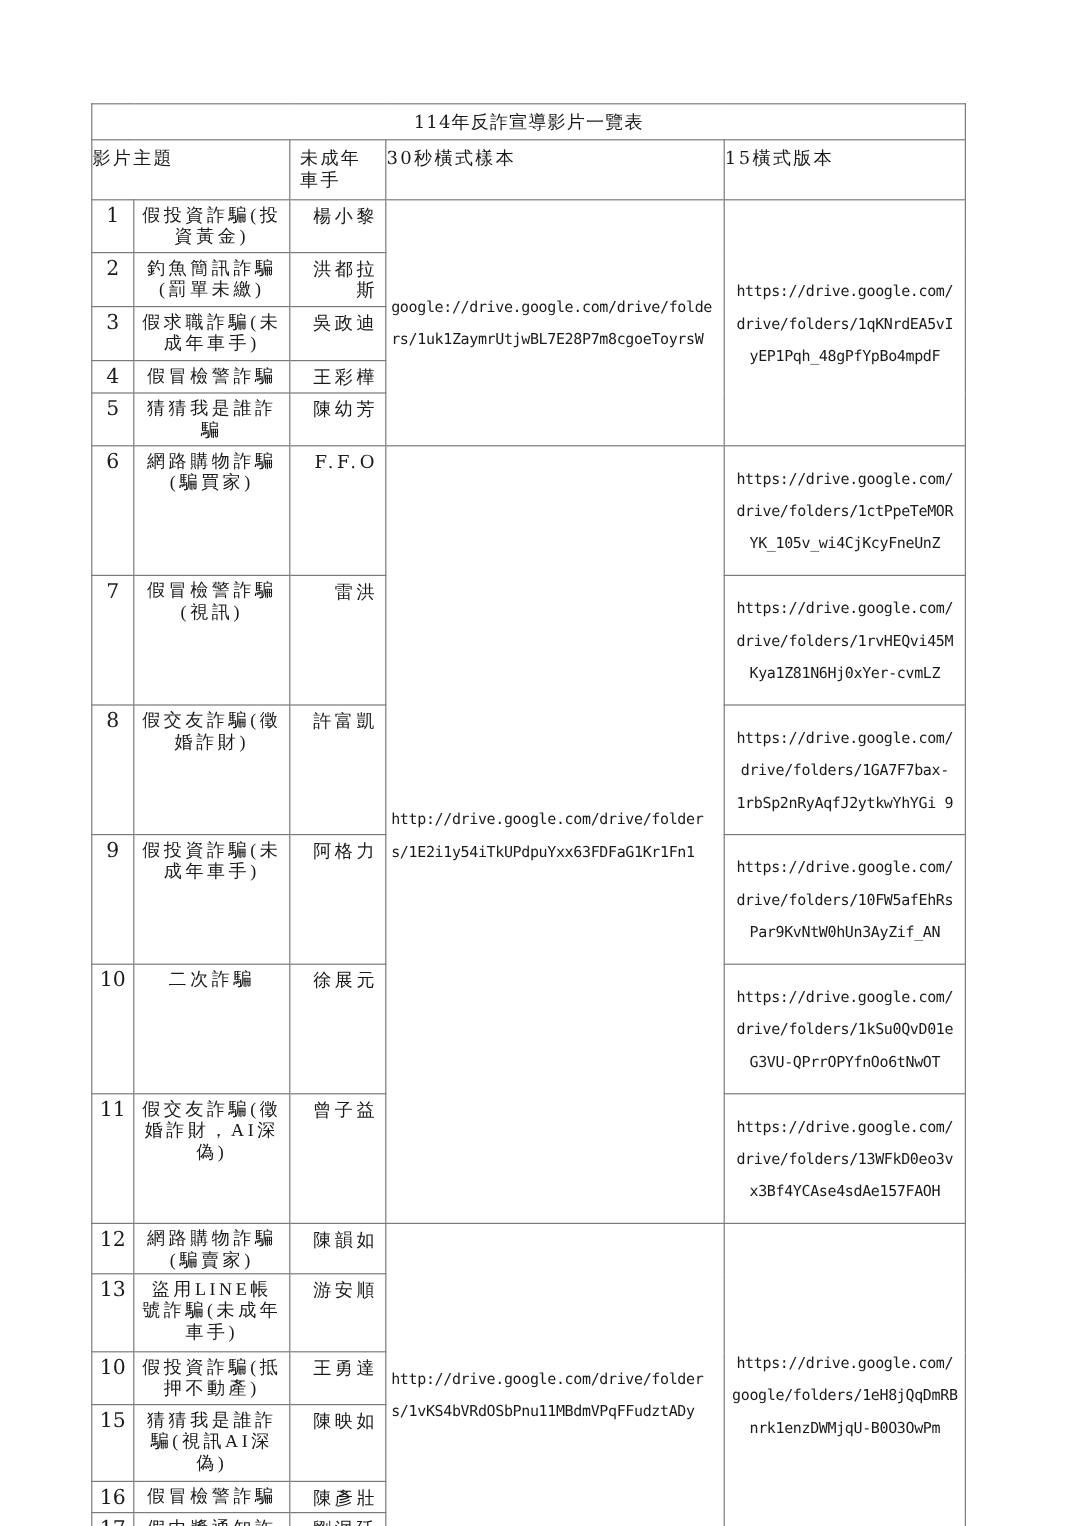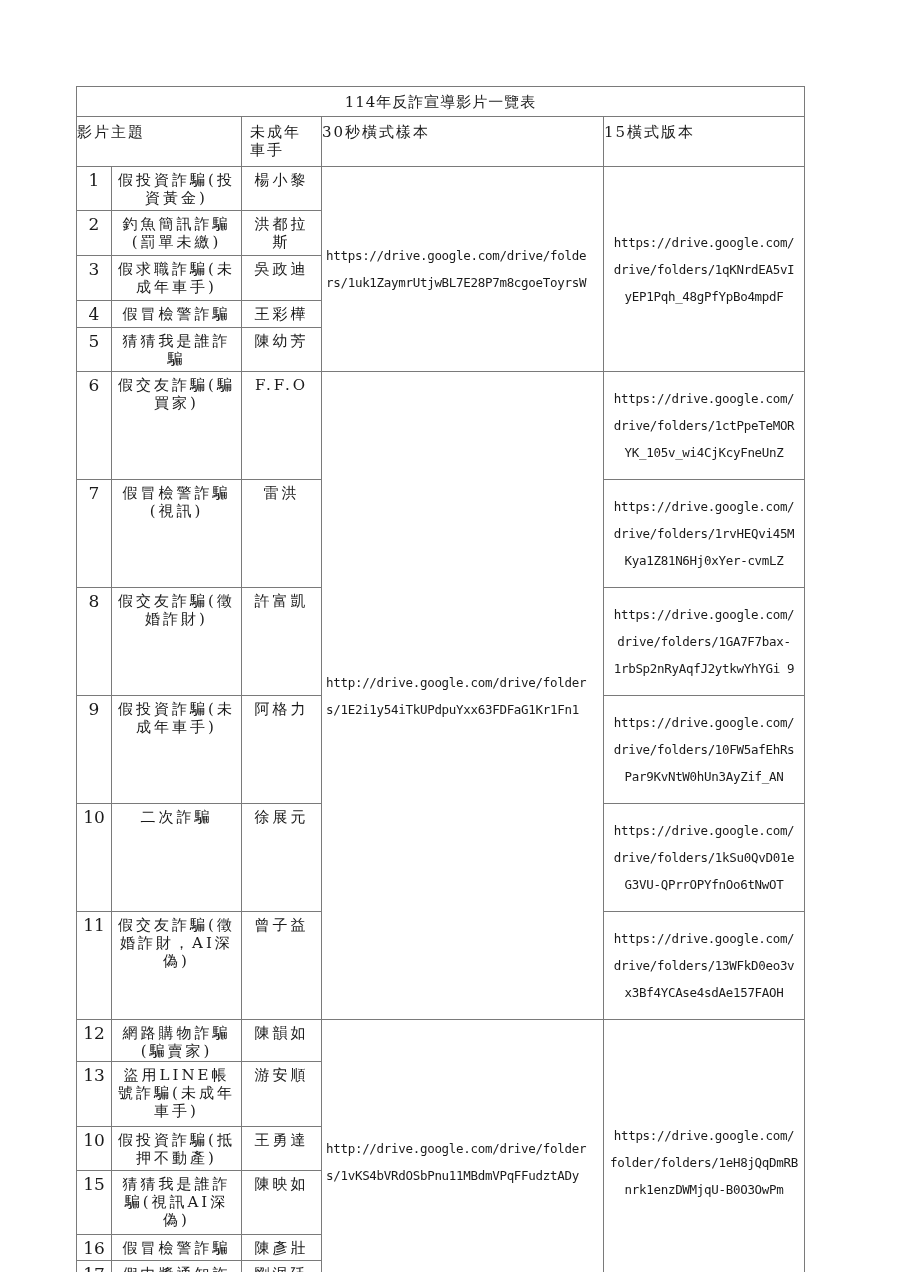--- a/index.html
+++ b/index.html
@@ -18,22 +18,22 @@
       border: 1.5px solid #7a7a7a;
       padding: 0;
       vertical-align: top;
       font-size: 15px;
       line-height: 18px;
     }
     .title-cell { height: 29px; text-align: center; vertical-align: middle !important; font-size: 15px; letter-spacing: 1px; }
     .hdr { text-align: left; padding-top: 6px !important; letter-spacing: 2px; }
     .hdr-name { padding: 6px 8px 0 8px !important; }
     .num { text-align: center; font-size: 17px !important; padding-top: 4px !important; }
-    .topic { text-align: center; padding: 4px 6px 0 6px !important; letter-spacing: 3px; }
-    .person { text-align: center; padding: 4px 6px 0 6px !important; letter-spacing: 3px; }
+    .topic { text-align: center; padding: 4px 6px 0 6px !important; letter-spacing: 3px; font-family: Liberation Serif, serif; }
+    .person { text-align: right; padding: 4px 6px 0 6px !important; letter-spacing: 3px; }
     .link30 {
       vertical-align: middle !important;
       font-family: "DejaVu Sans Mono", "Liberation Mono", monospace;
       font-size: 12.5px !important; line-height: 27px !important;
       padding: 0 4px !important; word-break: break-all; letter-spacing: -0.3px;
     }
     .link15 {
       vertical-align: middle !important; text-align: center;
       font-family: "DejaVu Sans Mono", "Liberation Mono", monospace;
       font-size: 12.5px !important; line-height: 27px !important;
@@ -63,21 +63,21 @@
     <td class="hdr hdr-name">未成年車手</td>
     <td class="hdr">30秒橫式樣本</td>
     <td class="hdr">15橫式版本</td>
   </tr>
 
   <tr style="height:44px">
     <td class="num">1</td>
     <td class="topic">假投資詐騙(投資黃金)</td>
     <td class="person">楊小黎</td>
     <td rowspan="5" class="link30">
-      <span class="link-line">https://drive.google.com/drive/folde</span>
+      <span class="link-line">google://drive.google.com/drive/folde</span>
       <span class="link-line">rs/1uk1ZaymrUtjwBL7E28P7m8cgoeToyrsW</span>
     </td>
     <td rowspan="5" class="link15">
       <span class="link-line">https://drive.google.com/</span>
       <span class="link-line">drive/folders/1qKNrdEA5vI</span>
       <span class="link-line">yEP1Pqh_48gPfYpBo4mpdF</span>
     </td>
   </tr>
 
   <tr style="height:45px">
@@ -99,21 +99,21 @@
   </tr>
 
   <tr style="height:44px">
     <td class="num">5</td>
     <td class="topic">猜猜我是誰詐騙</td>
     <td class="person">陳幼芳</td>
   </tr>
 
   <tr style="height:90px">
     <td class="num">6</td>
-    <td class="topic">假交友詐騙(騙買家)</td>
+    <td class="topic">網路購物詐騙(騙買家)</td>
     <td class="person">F.F.O</td>
     <td rowspan="6" class="link30">
       <span class="link-line">http://drive.google.com/drive/folder</span>
       <span class="link-line">s/1E2i1y54iTkUPdpuYxx63FDFaG1Kr1Fn1</span>
     </td>
     <td class="link15">
       <span class="link-line">https://drive.google.com/</span>
       <span class="link-line">drive/folders/1ctPpeTeMOR</span>
       <span class="link-line">YK_105v_wi4CjKcyFneUnZ</span>
     </td>
@@ -177,21 +177,21 @@
   <tr style="height:42px">
     <td class="num">12</td>
     <td class="topic">網路購物詐騙(騙賣家)</td>
     <td class="person">陳韻如</td>
     <td rowspan="6" class="link30">
       <span class="link-line">http://drive.google.com/drive/folder</span>
       <span class="link-line">s/1vKS4bVRdOSbPnu11MBdmVPqFFudztADy</span>
     </td>
     <td rowspan="6" class="link15">
       <span class="link-line">https://drive.google.com/</span>
-      <span class="link-line">folder/folders/1eH8jQqDmRB</span>
+      <span class="link-line">google/folders/1eH8jQqDmRB</span>
       <span class="link-line">nrk1enzDWMjqU-B0O3OwPm</span>
     </td>
   </tr>
 
   <tr style="height:65px">
     <td class="num">13</td>
     <td class="topic">盜用LINE帳號詐騙(未成年車手)</td>
     <td class="person">游安順</td>
   </tr>
 

